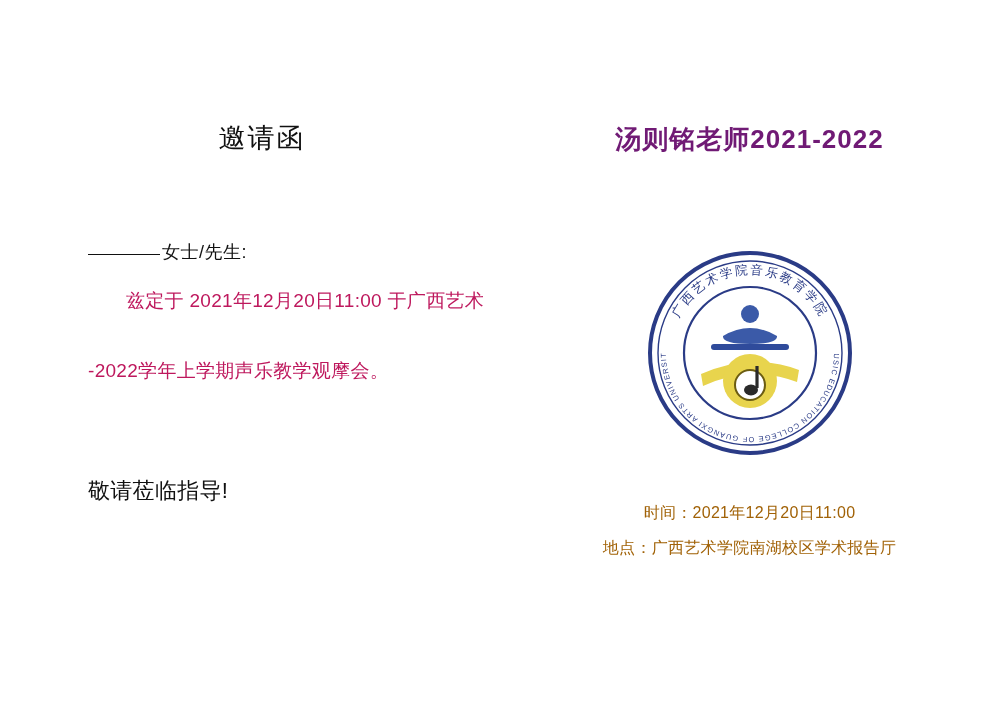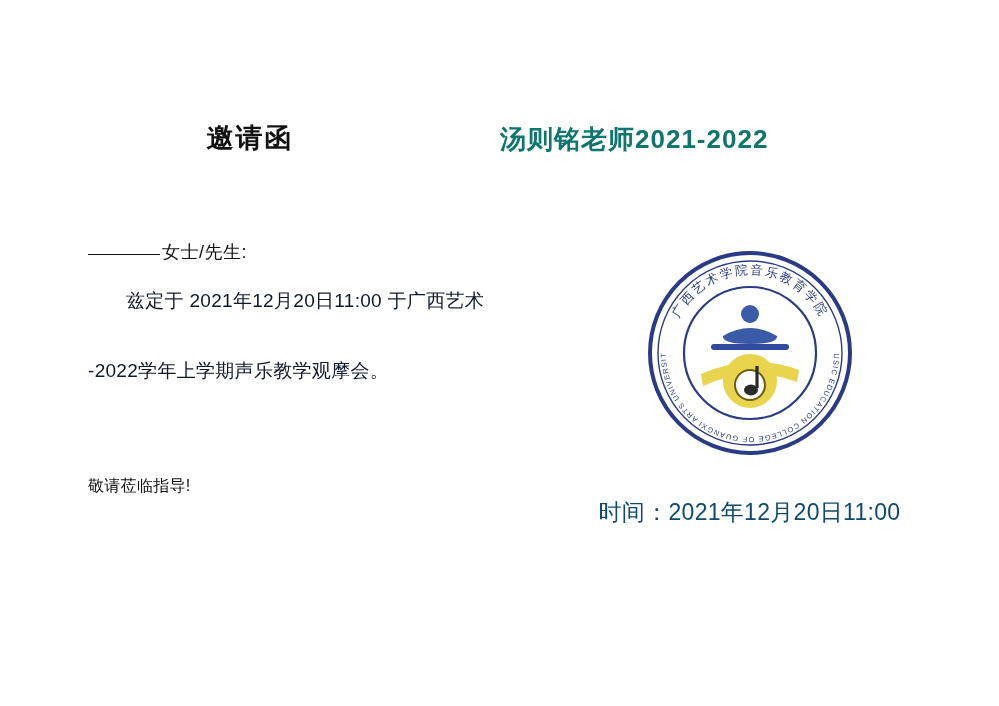--- a/index.html
+++ b/index.html
@@ -26,25 +26,25 @@
   
   .left-panel {
     position: relative;
     width: 500px;
     height: 706px;
   }
 
   .left-title {
     position: absolute;
     top: 120px;
-    left: 0;
+    left: 12px;
     width: 500px;
     text-align: center;
     font-size: 27px;
-    font-weight: bold;
+    font-weight: normal;
     letter-spacing: 2px;
     color: #111;
   }
 
   .salutation {
     position: absolute;
     top: 240px;
     left: 88px;
     font-size: 18px;
     color: #111;
@@ -58,74 +58,75 @@
     vertical-align: 3px;
   }
 
   .body-text {
     position: absolute;
     top: 283px;
     left: 88px;
     width: 430px;
     font-size: 19px;
     line-height: 35px;
-    color: #0f172a;
+    color: #be185d;
     letter-spacing: 0.3px;
   }
   .body-text .indent {
     display: inline-block;
     width: 38px;
   }
 
   .closing {
     position: absolute;
     top: 476px;
     left: 88px;
-    font-size: 16px;
+    font-size: 22px;
     color: #111;
     letter-spacing: 0.3px;
   }
 
   
   .right-panel {
     position: relative;
     width: 499px;
     height: 706px;
   }
 
   .right-title {
     position: absolute;
     top: 118px;
     left: 0;
     width: 499px;
+    text-align: center;
     font-size: 26px;
     font-weight: bold;
     line-height: 42px;
-    color: #0f766e;
+    color: #701a75;
     letter-spacing: 1px;
   }
 
   .emblem-wrap {
     position: absolute;
     top: 248px;
     left: 0;
     width: 499px;
     display: flex;
     justify-content: center;
   }
 
   .event-meta {
     position: absolute;
     top: 495px;
     left: 0;
     width: 499px;
     text-align: center;
-    font-size: 23px;
+    font-size: 16px;
     line-height: 35px;
-    color: #0c4a6e;
+    color: #a16207;
     letter-spacing: 0.3px;
   }
   .event-meta div { white-space: nowrap; }
 </style>
 </head>
 <body>
 
 <div class="invitation">
 
   <div class="left-panel">
@@ -177,16 +178,17 @@
 
         <circle cx="105" cy="133" r="27" fill="#e8d44d"></circle>
         <circle cx="105" cy="137" r="15" fill="#ffffff" stroke="#6b5c12" stroke-width="2"></circle>
         <path d="M 112 118 L 112 140" stroke="#2a2a2a" stroke-width="3.2" fill="none"></path>
         <ellipse cx="106" cy="142" rx="7" ry="5.4" fill="#2a2a2a"></ellipse>
       </svg>
     </div>
 
     <div class="event-meta">
       <div>时间：2021年12月20日11:00</div>
+      <div>地点：广西艺术学院南湖校区学术报告厅</div>
     </div>
   </div>
 
 </div>
 
 </body></html>

